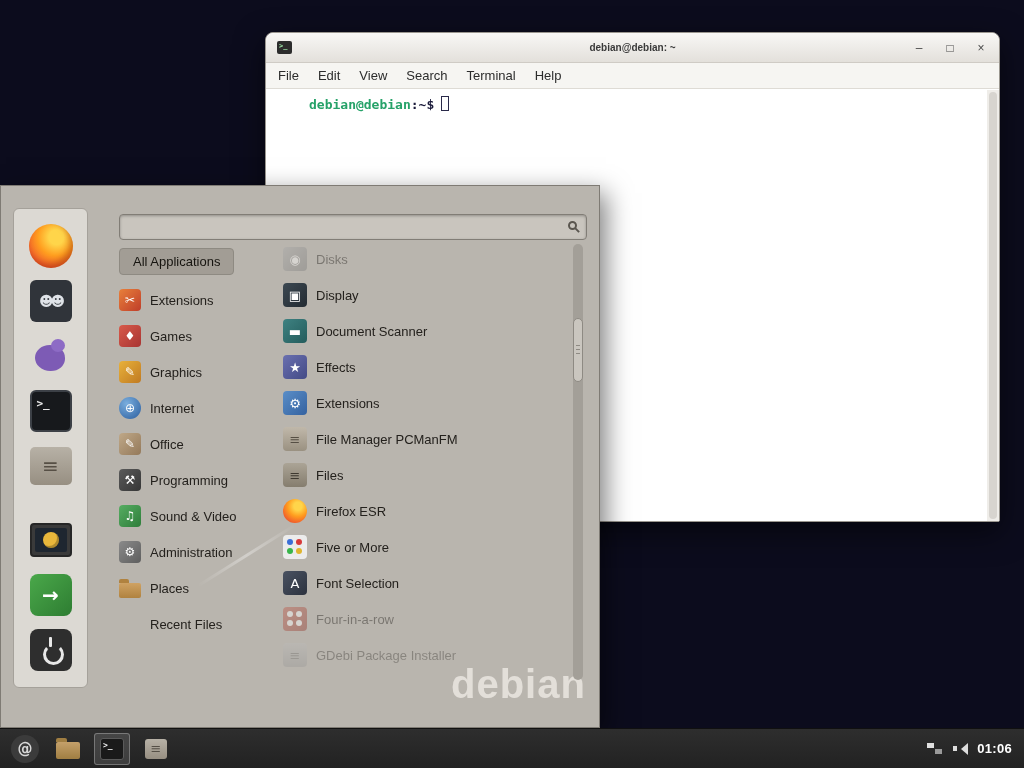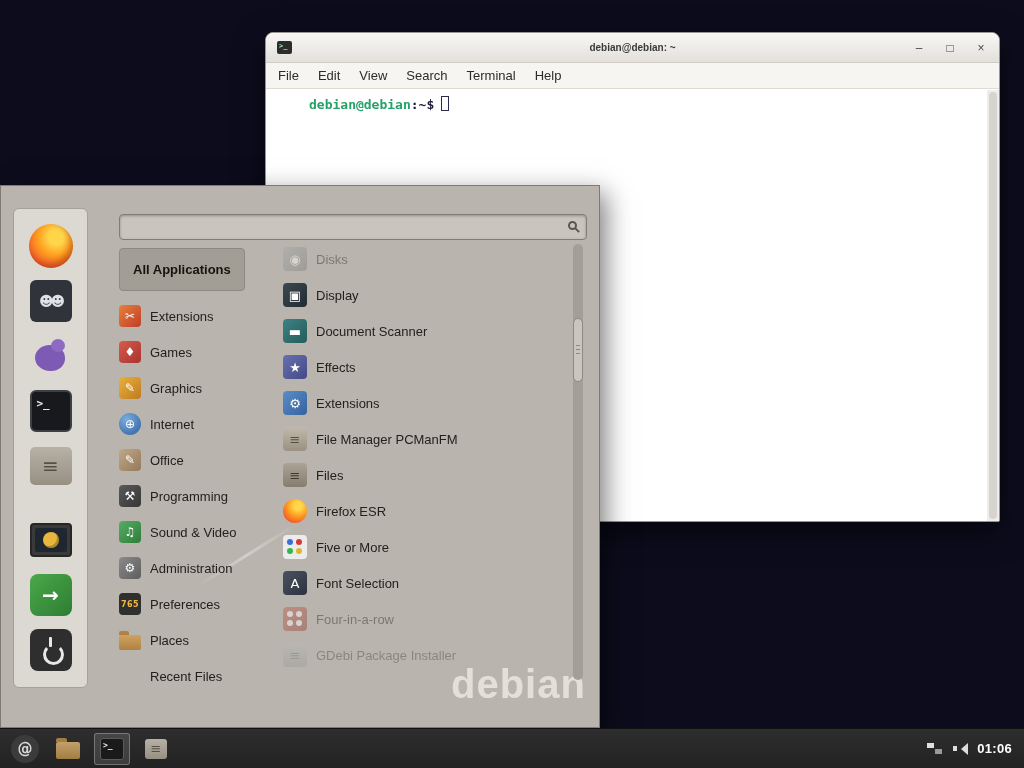--- a/index.html
+++ b/index.html
@@ -78,22 +78,22 @@
     background:#c9c5be; border:1px solid #817d76; border-radius:4px;
     box-shadow:inset 0 1px 3px rgba(0,0,0,.28); z-index:2; }
   .search-wrap input { width:100%; height:100%; background:transparent; border:none; outline:none;
     padding:0 28px 0 8px; font-size:13px; color:#222; font-family:"Liberation Sans",sans-serif; }
   .mag { position:absolute; right:9px; top:6px; width:9px; height:9px;
     border:2px solid #5a564f; border-radius:50%; }
   .mag::after { content:""; position:absolute; width:6px; height:2px; background:#5a564f;
     transform:rotate(45deg); right:-5px; bottom:-3px; }
 
   .cats { position:absolute; left:118px; top:62px; width:160px; z-index:2; }
-  .cat-pill { display:inline-flex; padding:13px 13px; background:#a29d95; border:1px solid #8e8a82;
-    border-radius:4px; font-size:13px; color:#16140f; margin-bottom:7px; cursor:pointer;font-weight:bold; }
+  .cat-pill { display:inline-flex; padding:5px 13px; background:#a29d95; border:1px solid #8e8a82;
+    border-radius:4px; font-size:13px; color:#16140f; margin-bottom:7px; cursor:pointer; }
   .cat-row { height:36px; display:flex; align-items:center; gap:9px; font-size:13px; color:#24211d; cursor:pointer; }
   .cat-row.noicon { padding-left:31px; }
 
   .apps { position:absolute; left:282px; top:55px; width:288px; z-index:2; }
   .app-row { height:36px; display:flex; align-items:center; gap:9px; font-size:13px; color:#24211d; cursor:pointer; }
   .faded { opacity:.42; }
   .faded2 { opacity:.32; }
 
   .ic { display:flex; align-items:center; justify-content:center; color:#fff; border-radius:4px;
     font-family:"DejaVu Sans",sans-serif; flex:0 0 auto; }
@@ -259,24 +259,20 @@
         </span>
       <span>Sound &amp; Video</span>
     </div>
     <div class="cat-row">
       <span class="ic ic22" style="background:linear-gradient(135deg,#8a8a8a,#5e5e5e)">
           <i class="g">⚙</i>
         </span>
       <span>Administration</span>
     </div>
     <div class="cat-row">
-      <span class="prefic">765</span>
-      <span>Preferences</span>
-    </div>
-    <div class="cat-row">
       <span class="foldcat"></span>
       <span>Places</span>
     </div>
     <div class="cat-row noicon">
       <span>Recent Files</span>
     </div>
   </div>
 
   <div class="apps">
     <div class="app-row faded">

